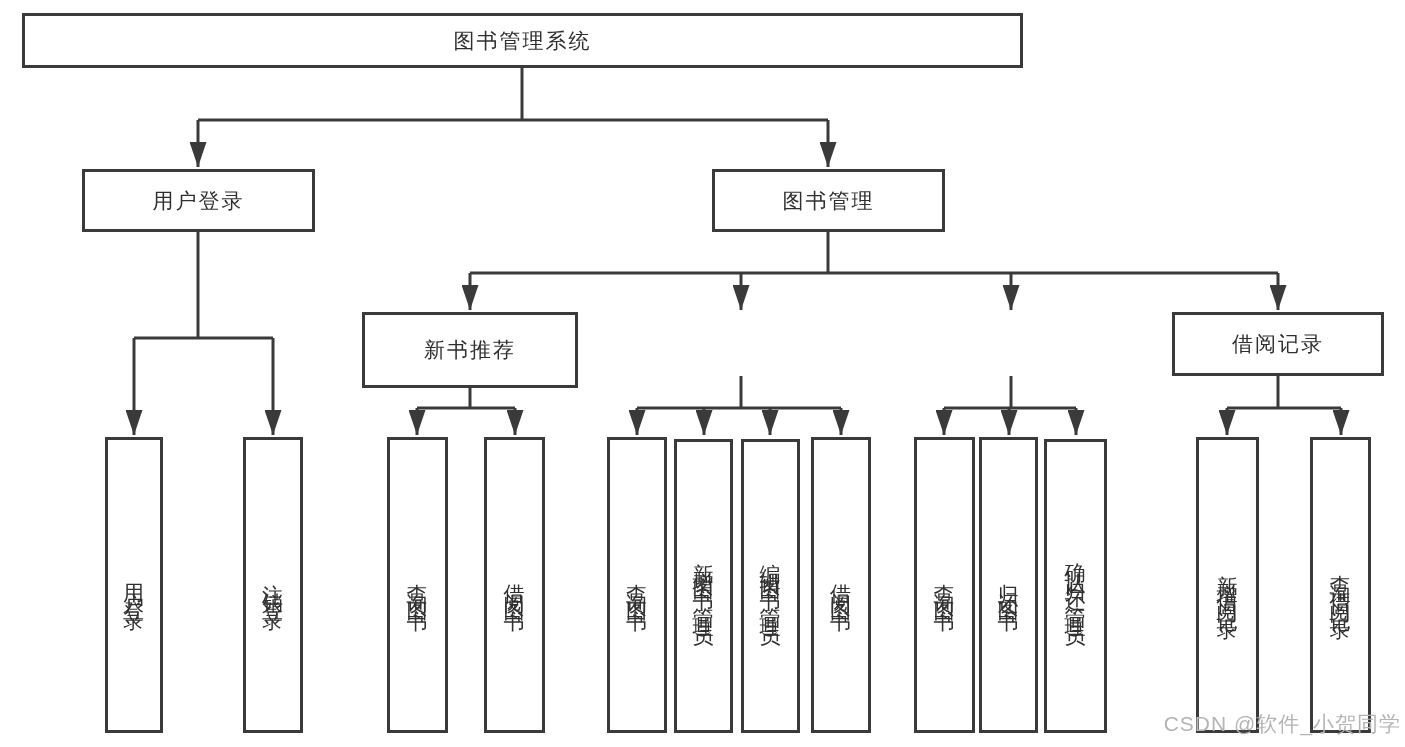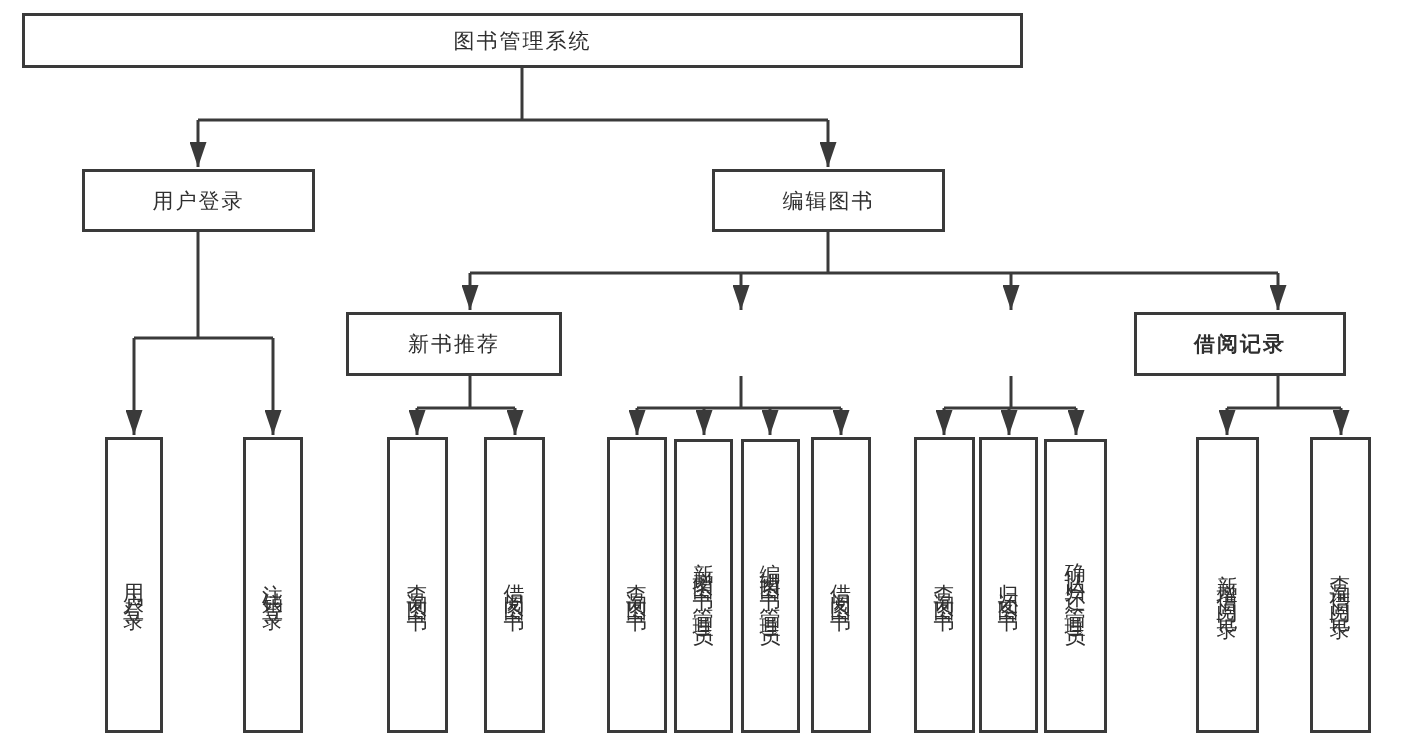--- a/index.html
+++ b/index.html
@@ -112,27 +112,27 @@
   </svg>
 
   <div class="node" style="left:22px; top:13px; width:1001px; height:55px;text-align:right;">
     <span class="h-label">图书管理系统</span>
   </div>
 
   <div class="node" style="left:82px; top:169px; width:233px; height:63px;">
     <span class="h-label">用户登录</span>
   </div>
   <div class="node" style="left:712px; top:169px; width:233px; height:63px;">
-    <span class="h-label">编辑图书</span>
+    <span class="h-label">图书管理</span>
   </div>
 
-  <div class="node" style="left:346px; top:312px; width:216px; height:64px;">
+  <div class="node" style="left:362px; top:312px; width:216px; height:76px;">
     <span class="h-label">新书推荐</span>
   </div>
-  <div class="node" style="left:1134px; top:312px; width:212px; height:64px;font-weight:bold;">
+  <div class="node" style="left:1172px; top:312px; width:212px; height:64px;">
     <span class="h-label">借阅记录</span>
   </div>
 
   <div class="node leaf" style="left:105px; top:437px; width:58px; height:296px;">
     <span class="v-label">用户登录</span>
   </div>
   <div class="node leaf" style="left:243px; top:437px; width:60px; height:296px;">
     <span class="v-label">注销登录</span>
   </div>
 
@@ -166,14 +166,15 @@
     <span class="v-label">确认归还（管理员）</span>
   </div>
 
   <div class="node leaf" style="left:1196px; top:437px; width:63px; height:296px;">
     <span class="v-label">新增借阅记录</span>
   </div>
   <div class="node leaf" style="left:1310px; top:437px; width:61px; height:296px;">
     <span class="v-label">查询借阅记录</span>
   </div>
 
+  <div class="watermark">CSDN @软件_小贺同学</div>
 
 </div>
 
 </body></html>

